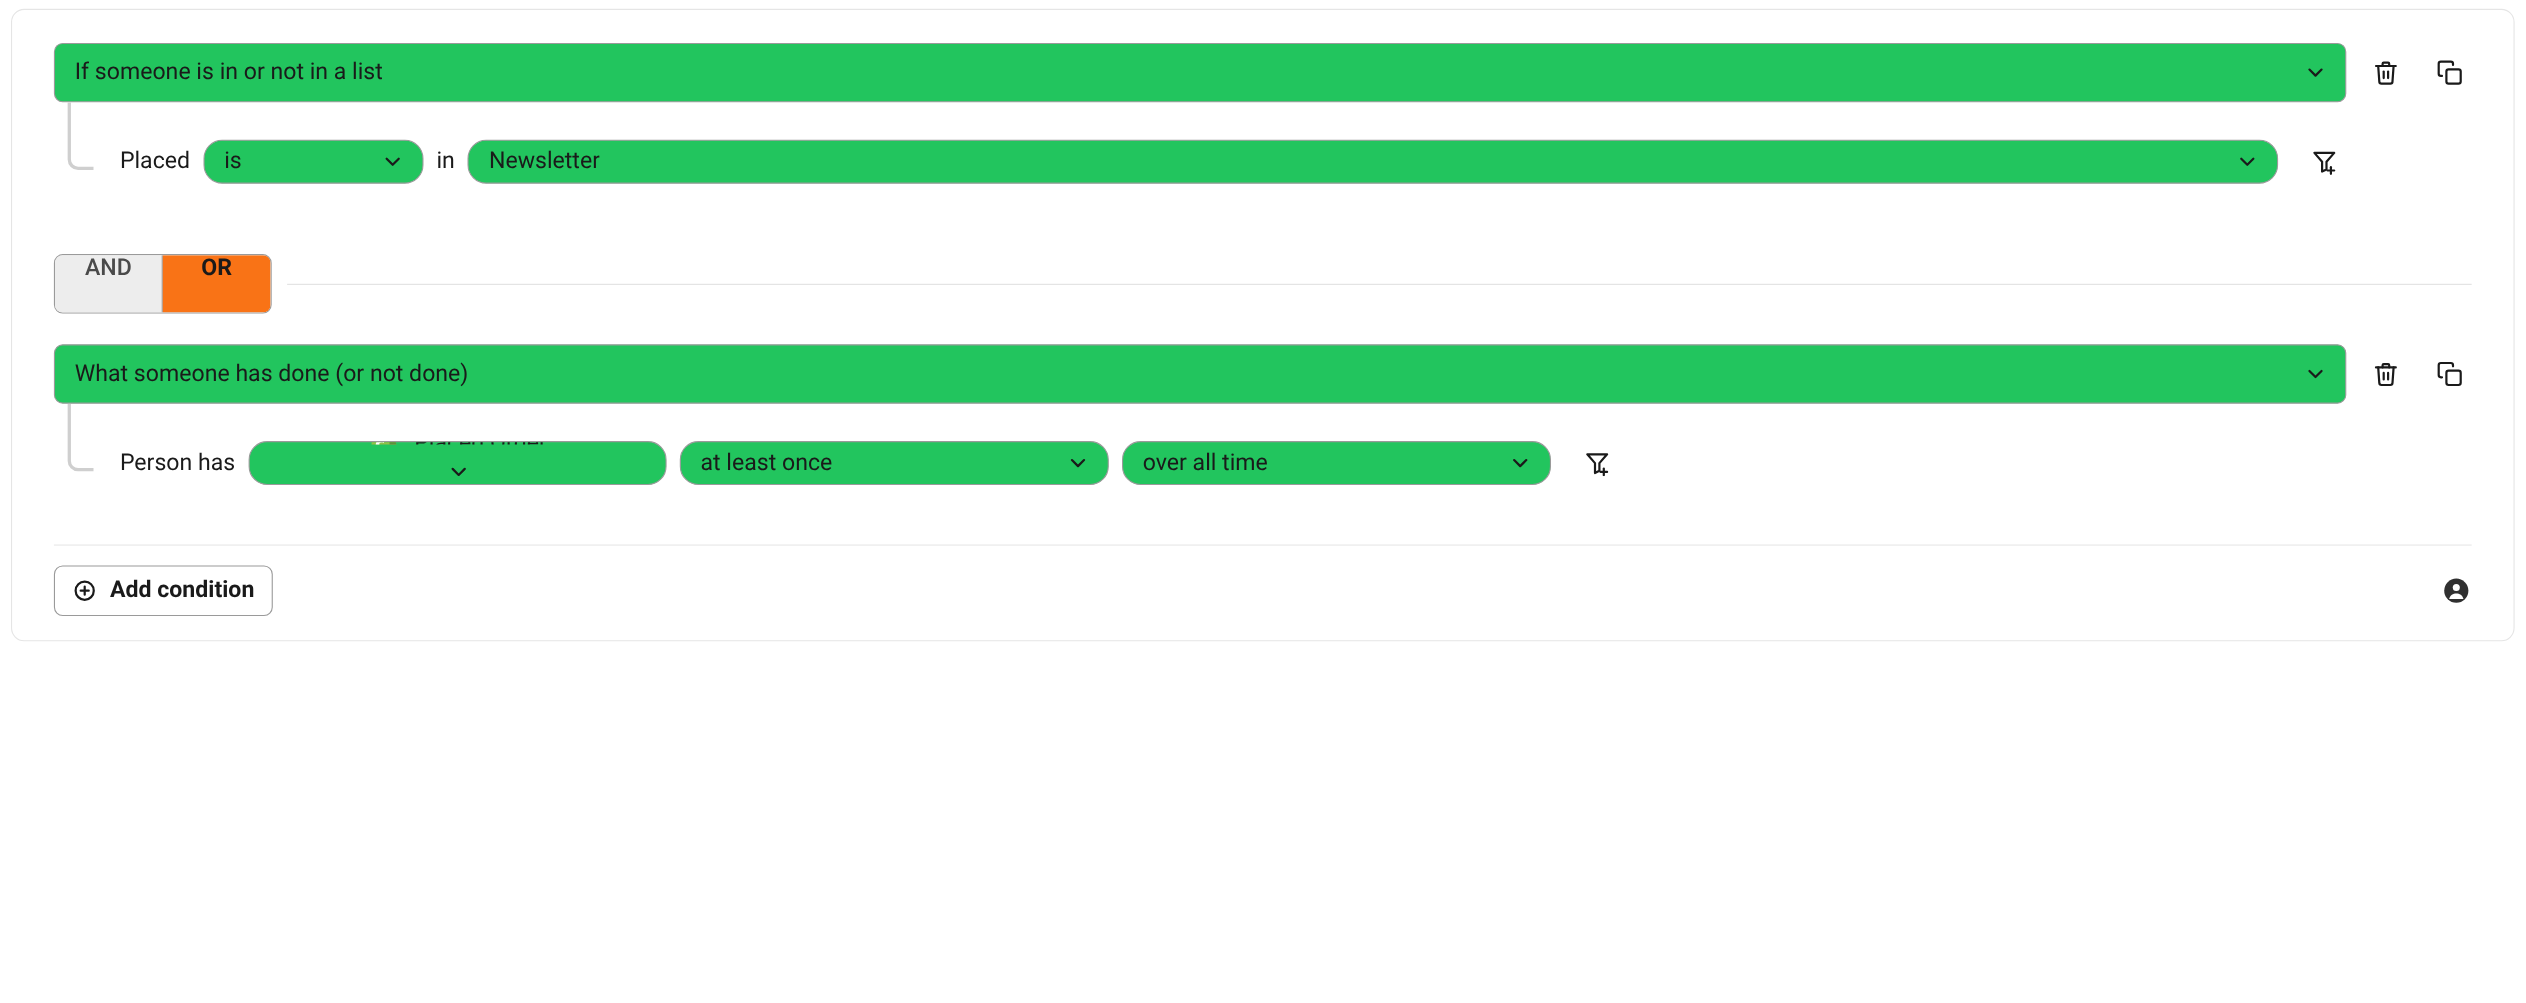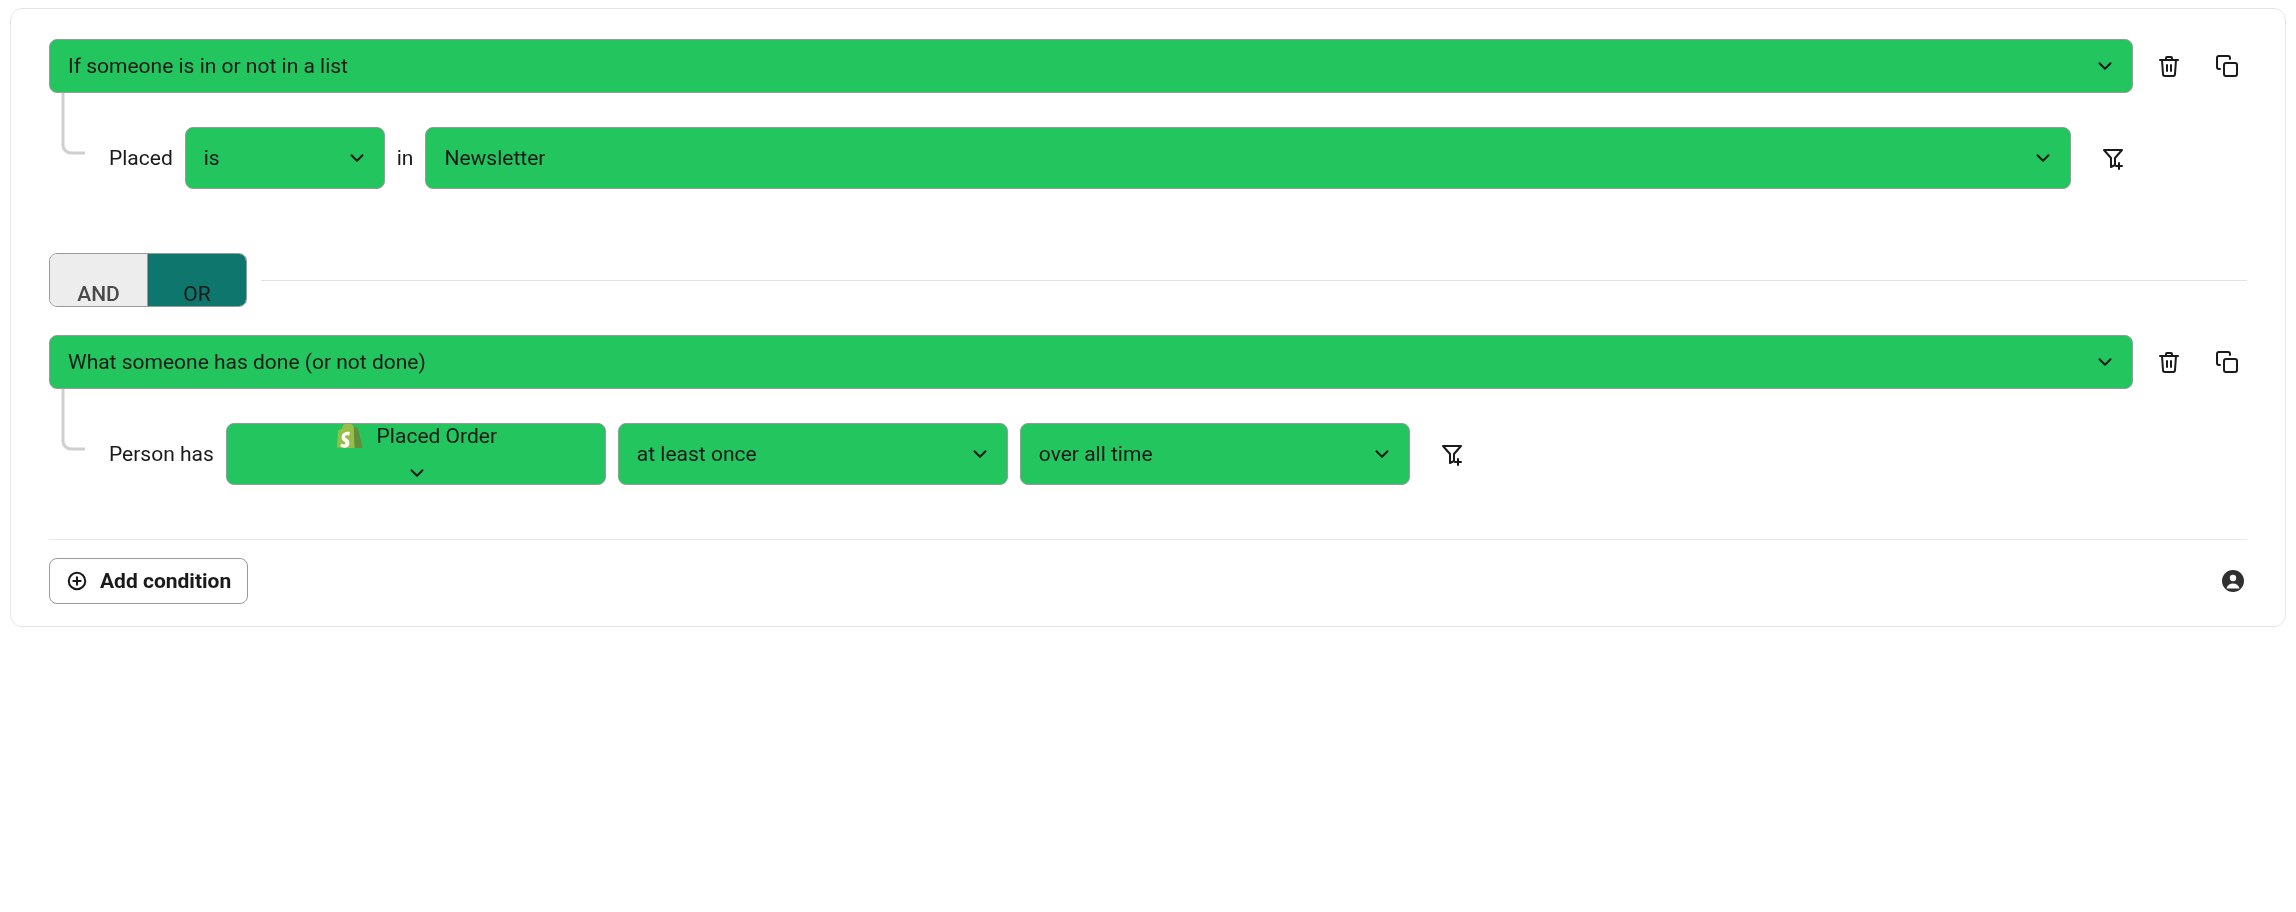--- a/index.html
+++ b/index.html
@@ -65,21 +65,21 @@
     position: relative;
   }
   .connector {
     width: 48px;
     height: 100%;
     position: relative;
     align-self: stretch;
   }
   .connector svg { position: absolute; left: 0; top: -34px; }
   .inline-text { color: #1a1a1a; }
-  .select.small { height: 62px; }
+  .select.small { height: 40px; border-radius: 17px; }
   .select.is { width: 200px; }
   .select.news { flex: 1; min-width: 0; text-align: center; }
   .select.event { width: 380px; flex-direction: column; }
   .select.event .label { display:flex; align-items:center; gap:14px; }
   .select.freq { width: 390px; }
   .select.time { width: 390px; }
 
   .logic-row {
     display: flex;
     align-items: center;
@@ -88,28 +88,28 @@
   }
   .logic-pill {
     display: flex;
     border: 1.5px solid #9a9a9a;
     border-radius: 8px;
     overflow: hidden;
     height: 54px;
   }
   .logic-pill .seg {
     display: flex;
-    align-items: flex-end;
+    align-items: flex-start;
     justify-content: center;
     width: 98px;
     font-weight: 500;
     cursor: pointer;
   }
   .logic-pill .seg.and { background: #ededed; border-right: 1.5px solid #9a9a9a; color:#4a4a4a;}
-  .logic-pill .seg.or  { background: #0f766e; color:#1a1a1a; font-weight:400;}
+  .logic-pill .seg.or  { background: #f97316; color:#1a1a1a; font-weight:700;}
   .logic-line {
     flex: 1;
     height: 1px;
     background: #e2e2e2;
     margin-left: 14px;
   }
 
   .divider {
     height: 1px;
     background: #e7e7e7;

